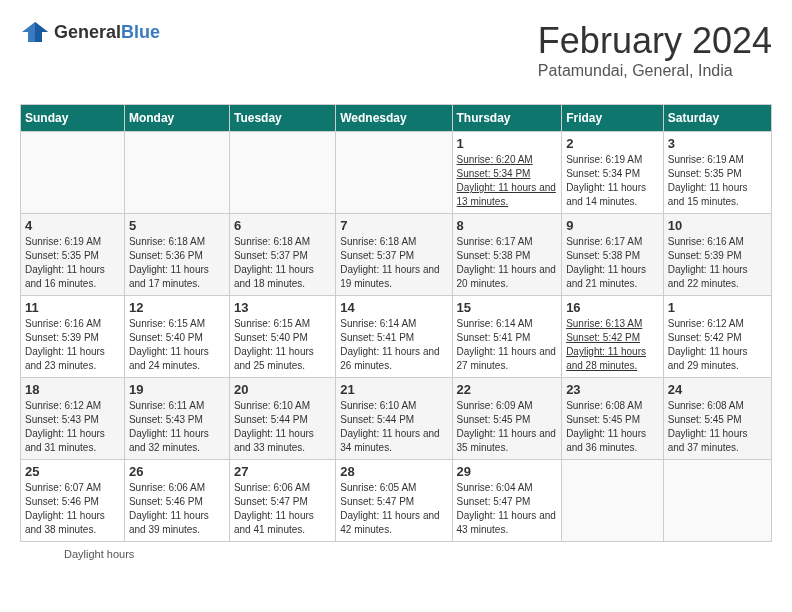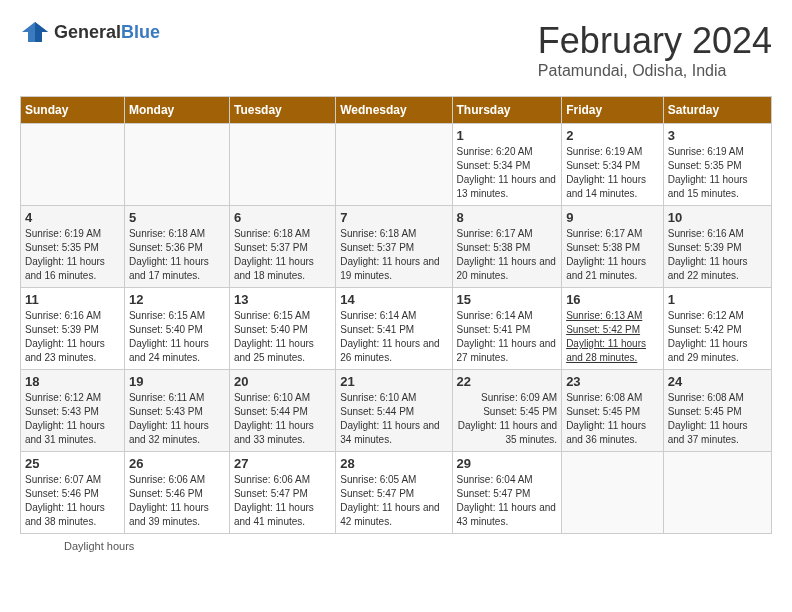--- a/index.html
+++ b/index.html
@@ -7,21 +7,21 @@
       font-family: Arial, sans-serif;
       background: #fff;
       width: 792px;
       min-height: 612px;
       padding: 20px;
     }
     .header-area {
       display: flex;
       justify-content: space-between;
       align-items: flex-start;
-      margin-bottom: 16px;
+      margin-bottom: 24px;
     }
     .logo {
       display: flex;
       align-items: center;
       gap: 4px;
     }
     .logo-text-general {
       font-size: 18px;
       font-weight: bold;
       color: #333;
@@ -46,21 +46,21 @@
     .location-title {
       font-size: 16px;
       color: #555;
     }
     table {
       width: 100%;
       border-collapse: collapse;
       font-size: 11px;
     }
     thead tr {
-      background-color: #a16207;
+      background-color: #0f766e;
       color: #fff;
     }
     thead th {
       padding: 6px 4px;
       text-align: left;
       font-weight: bold;
       font-size: 12px;
       border: 1px solid #ccc;
     }
     tbody tr {
@@ -108,21 +108,21 @@
     <svg class="logo-icon" viewBox="0 0 30 24" xmlns="http://www.w3.org/2000/svg">
       <polygon points="15,2 28,12 22,12 22,22 8,22 8,12 2,12" fill="#3a7abf"></polygon>
       <polygon points="15,2 28,12 22,12 22,22 15,22 15,2" fill="#1a5a9f"></polygon>
     </svg>
     <div>
       <span class="logo-text-general">General</span><span class="logo-text-blue">Blue</span>
     </div>
   </div>
   <div class="title-area">
     <div class="month-title">February 2024</div>
-    <div class="location-title">Patamundai, Odisha, India</div>
+    <div class="location-title">Patamundai, General, India</div>
   </div>
 </div>
 
 <table>
   <thead>
     <tr>
     <th>Sunday</th>
         <th>Monday</th>
         <th>Tuesday</th>
         <th>Wednesday</th>
@@ -132,21 +132,21 @@
       </tr>
   </thead>
   <tbody id="calendar-body">
   <tr>
         <td class="empty-cell"></td>
         <td class="empty-cell"></td>
         <td class="empty-cell"></td>
         <td class="empty-cell"></td>
         <td>
           <span class="day-number">1</span>
-          <div class="day-info" style="white-space: pre-line;">Sunrise: 6:20 AM
+          <div class="day-info" style="white-space: pre-line; text-decoration: underline;">Sunrise: 6:20 AM
 Sunset: 5:34 PM
 Daylight: 11 hours and 13 minutes.</div>
         </td>
         <td>
           <span class="day-number">2</span>
           <div class="day-info" style="white-space: pre-line;">Sunrise: 6:19 AM
 Sunset: 5:34 PM
 Daylight: 11 hours and 14 minutes.</div>
         </td>
         <td>
@@ -264,21 +264,21 @@
 Daylight: 11 hours and 33 minutes.</div>
         </td>
         <td>
           <span class="day-number">21</span>
           <div class="day-info" style="white-space: pre-line;">Sunrise: 6:10 AM
 Sunset: 5:44 PM
 Daylight: 11 hours and 34 minutes.</div>
         </td>
         <td>
           <span class="day-number">22</span>
-          <div class="day-info" style="white-space: pre-line; text-align: right;">Sunrise: 6:09 AM
+          <div class="day-info" style="white-space: pre-line;">Sunrise: 6:09 AM
 Sunset: 5:45 PM
 Daylight: 11 hours and 35 minutes.</div>
         </td>
         <td>
           <span class="day-number">23</span>
           <div class="day-info" style="white-space: pre-line;">Sunrise: 6:08 AM
 Sunset: 5:45 PM
 Daylight: 11 hours and 36 minutes.</div>
         </td>
         <td>

